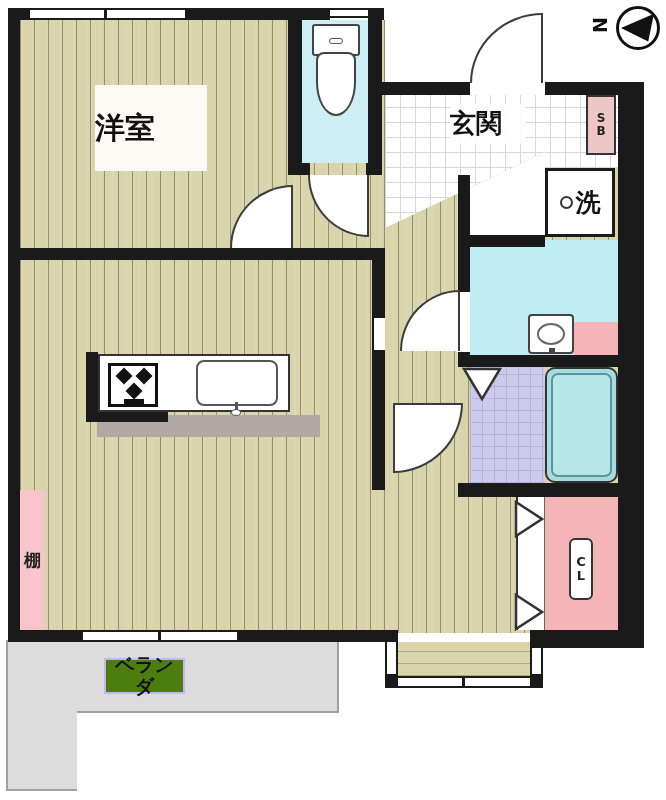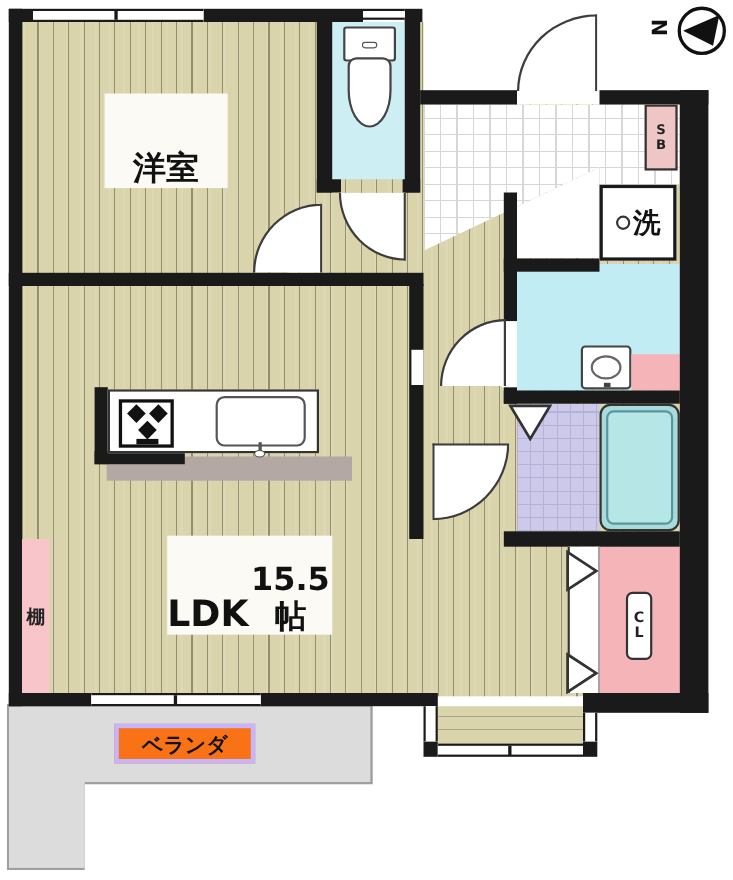--- a/index.html
+++ b/index.html
@@ -17,21 +17,21 @@
       repeating-linear-gradient(0deg,#d7d7d7 0 1px,transparent 1px 15px),
       repeating-linear-gradient(90deg,#d7d7d7 0 1px,transparent 1px 15px);}
   .bathtile{position:absolute;background-color:#ccc9ea;
     background-image:
       repeating-linear-gradient(0deg,#b5b2d8 0 1px,transparent 1px 12px),
       repeating-linear-gradient(90deg,#b5b2d8 0 1px,transparent 1px 12px);}
   .win{position:absolute;background:#fff;border-top:2px solid #1a1a1a;border-bottom:2px solid #1a1a1a;}
   .sidewin{position:absolute;background:#fff;border-left:2px solid #1a1a1a;border-right:2px solid #1a1a1a;}
   .tick{position:absolute;background:#1a1a1a;}
   .door{position:absolute;background:#fff;border:2px solid #3c3c3c;}
-  .label{position:absolute;display:flex;flex-direction:row;align-items:flex-end;justify-content:center;
+  .label{position:absolute;display:flex;flex-direction:column;align-items:flex-start;justify-content:center;
          background:#fbfaf4;font-weight:bold;color:#111;line-height:1.15;text-align:center;}
   .vtxt{display:flex;flex-direction:column;align-items:center;font-weight:bold;color:#222;line-height:1.05;}
   .burner{position:absolute;width:12px;height:12px;background:#111;transform:rotate(45deg);}
 </style>
 </head>
 <body>
 
 <div class="plan">
 
   <div class="wood" style="left:20px;top:20px;width:365px;height:610px;"></div>
@@ -130,41 +130,40 @@
   <svg class="abs" style="left:514px;top:500px;" width="30" height="38" viewBox="0 0 30 38">
       <polygon points="2,2 28,19 2,36" fill="#ffffff" stroke="#333" stroke-width="2.5"></polygon>
     </svg>
   <svg class="abs" style="left:514px;top:593px;" width="30" height="38" viewBox="0 0 30 38">
       <polygon points="2,2 28,19 2,36" fill="#ffffff" stroke="#333" stroke-width="2.5"></polygon>
     </svg>
 
   <div class="label" style="left:95px;top:85px;width:112px;height:86px;">
     <span style="font-size:30px;">洋室</span>
   </div>
-  <div class="label" style="left:152px;top:487px;width:150px;height:90px;">
-    <span style="font-size:33px;">LDK</span>
-    <span style="font-size:29px;">15.5帖</span>
+  <div class="label" style="left:450px;top:104px;width:76px;height:40px;background:rgba(255,255,255,.9);">
+    <span style="font-size:26px;">玄関</span>
   </div>
   <div class="abs" style="left:586px;top:95px;width:30px;height:60px;background:#efc6c6;border:2px solid #333;display:flex;align-items:center;justify-content:center;">
     <span class="vtxt" style="font-size:12px;">
       <span>S</span>
       <span>B</span>
     </span>
   </div>
   <div class="abs" style="left:545px;top:168px;width:70px;height:69px;background:#fff;border:3px solid #1a1a1a;display:flex;align-items:center;justify-content:center;gap:3px;">
     <span style="width:13px;height:13px;border:2px solid #333;border-radius:50%;"></span>
     <span style="font-size:25px;font-weight:bold;color:#111;">洗</span>
   </div>
   <div class="abs" style="left:569px;top:538px;width:24px;height:62px;background:#fff;border:2px solid #333;border-radius:6px;display:flex;align-items:center;justify-content:center;">
     <span class="vtxt" style="font-size:13px;">
       <span>C</span>
       <span>L</span>
     </span>
   </div>
-  <div class="label" style="left:104px;top:658px;width:128px;height:36px;background:#f97316;border:4px solid #c4b5fd;">
+  <div class="label" style="left:104px;top:658px;width:81px;height:36px;background:#4d7c0f;border:2px solid #c4b5fd;">
     <span style="font-size:19px;">ベランダ</span>
   </div>
 
   <div class="abs" style="left:616px;top:6px;width:44px;height:44px;border:3px solid #111;border-radius:50%;background:#fff;">
     <div style="position:absolute;inset:2px;background:#111;clip-path:polygon(0% 50%,97% 8%,80% 90%);"></div>
   </div>
   <div class="abs" style="left:592px;top:14px;font-size:19px;font-weight:bold;color:#111;transform:rotate(-90deg);">N</div>
 
 </div>
 

